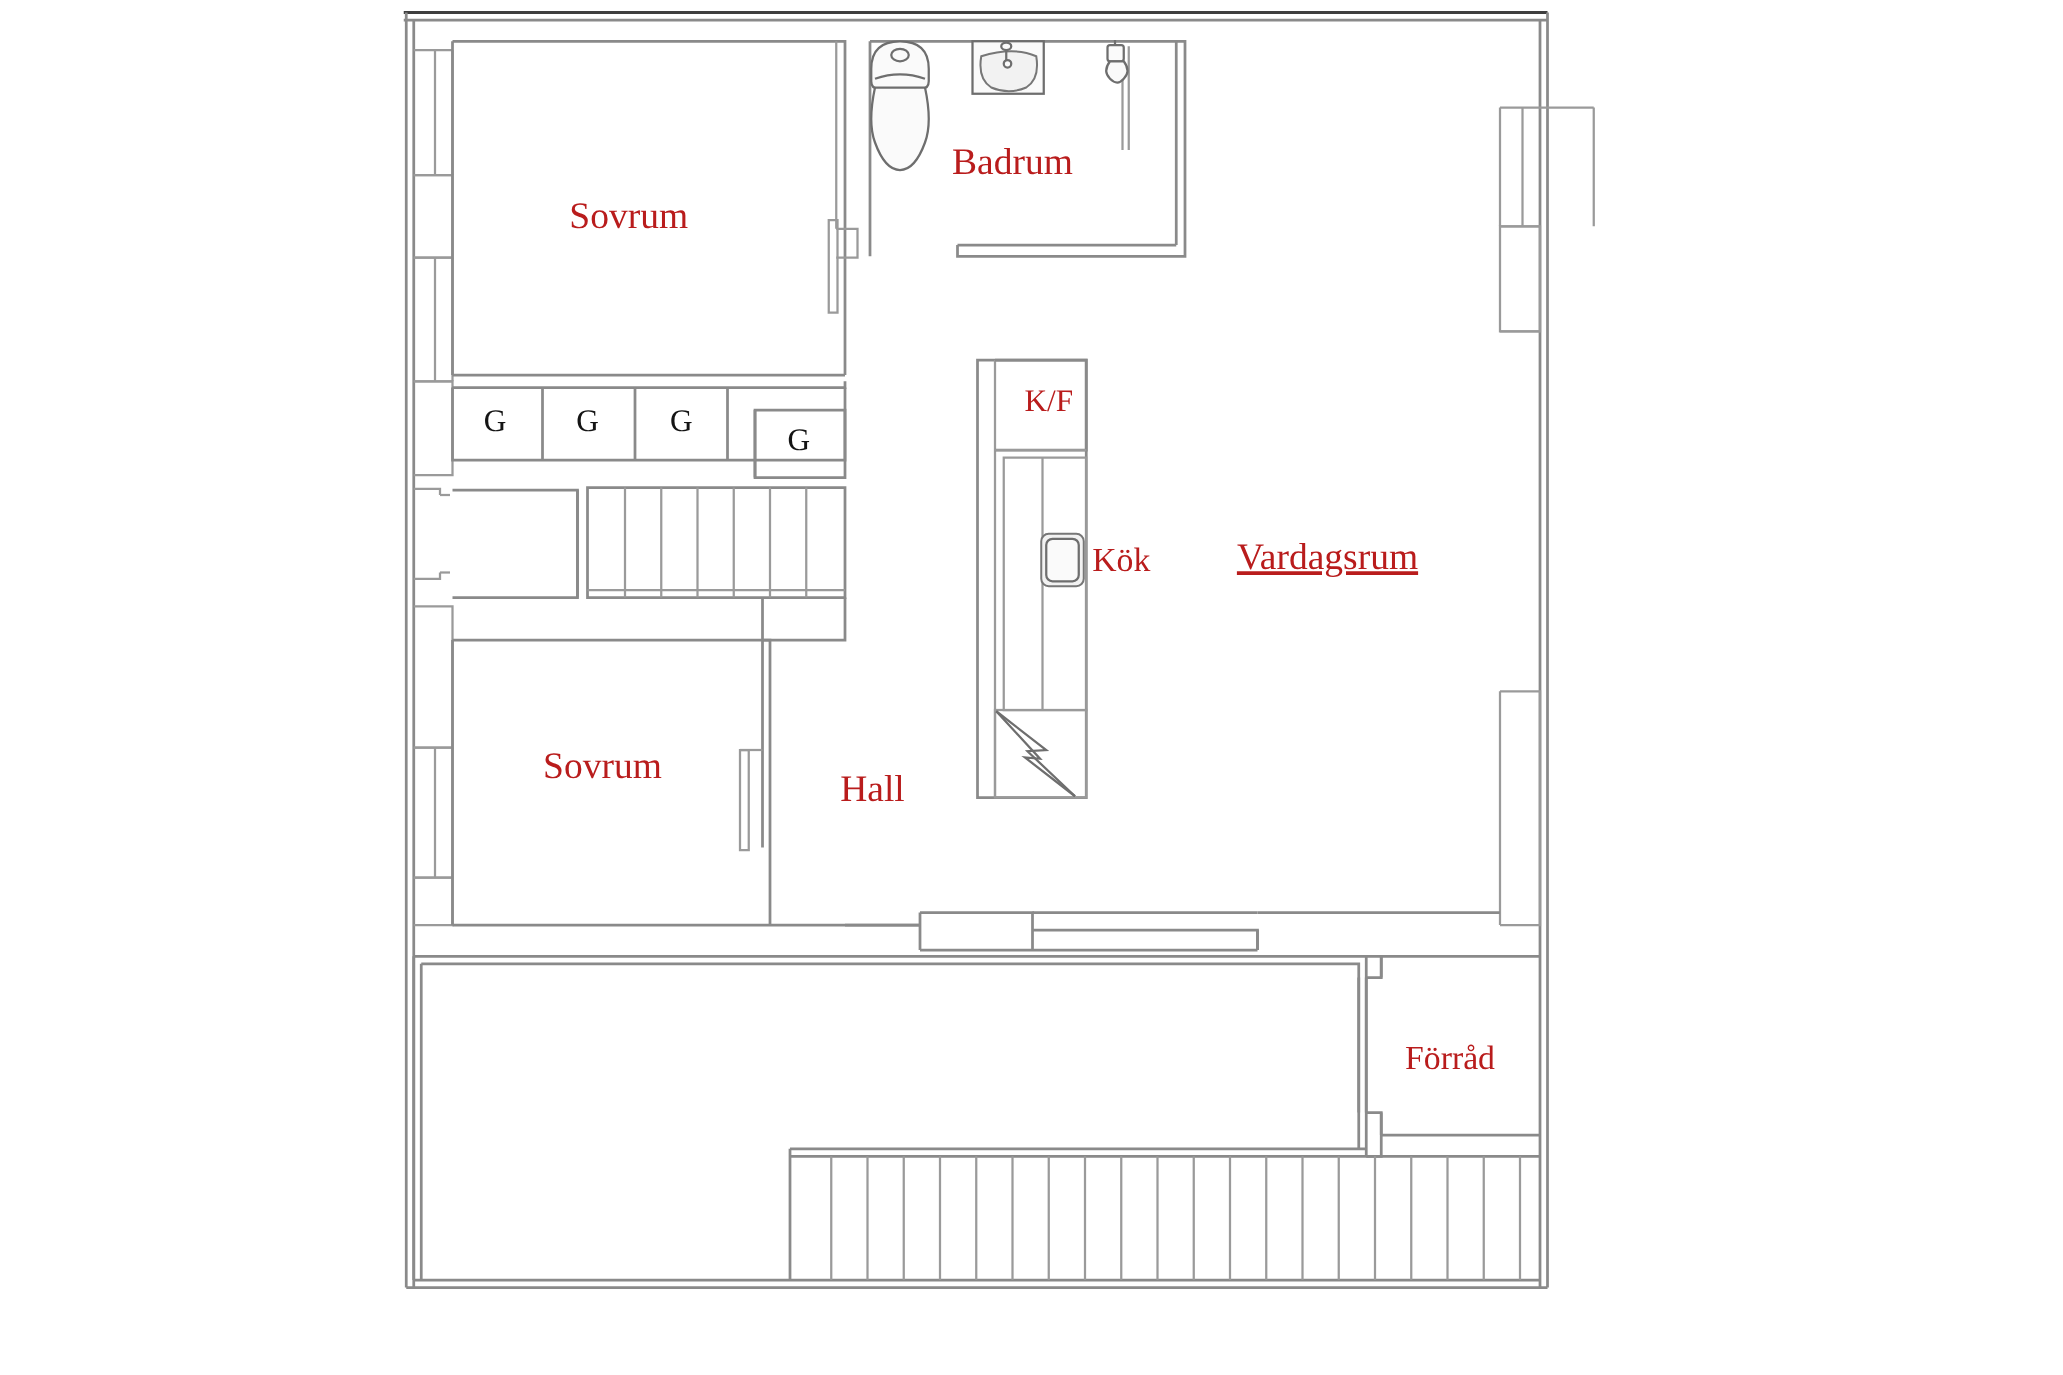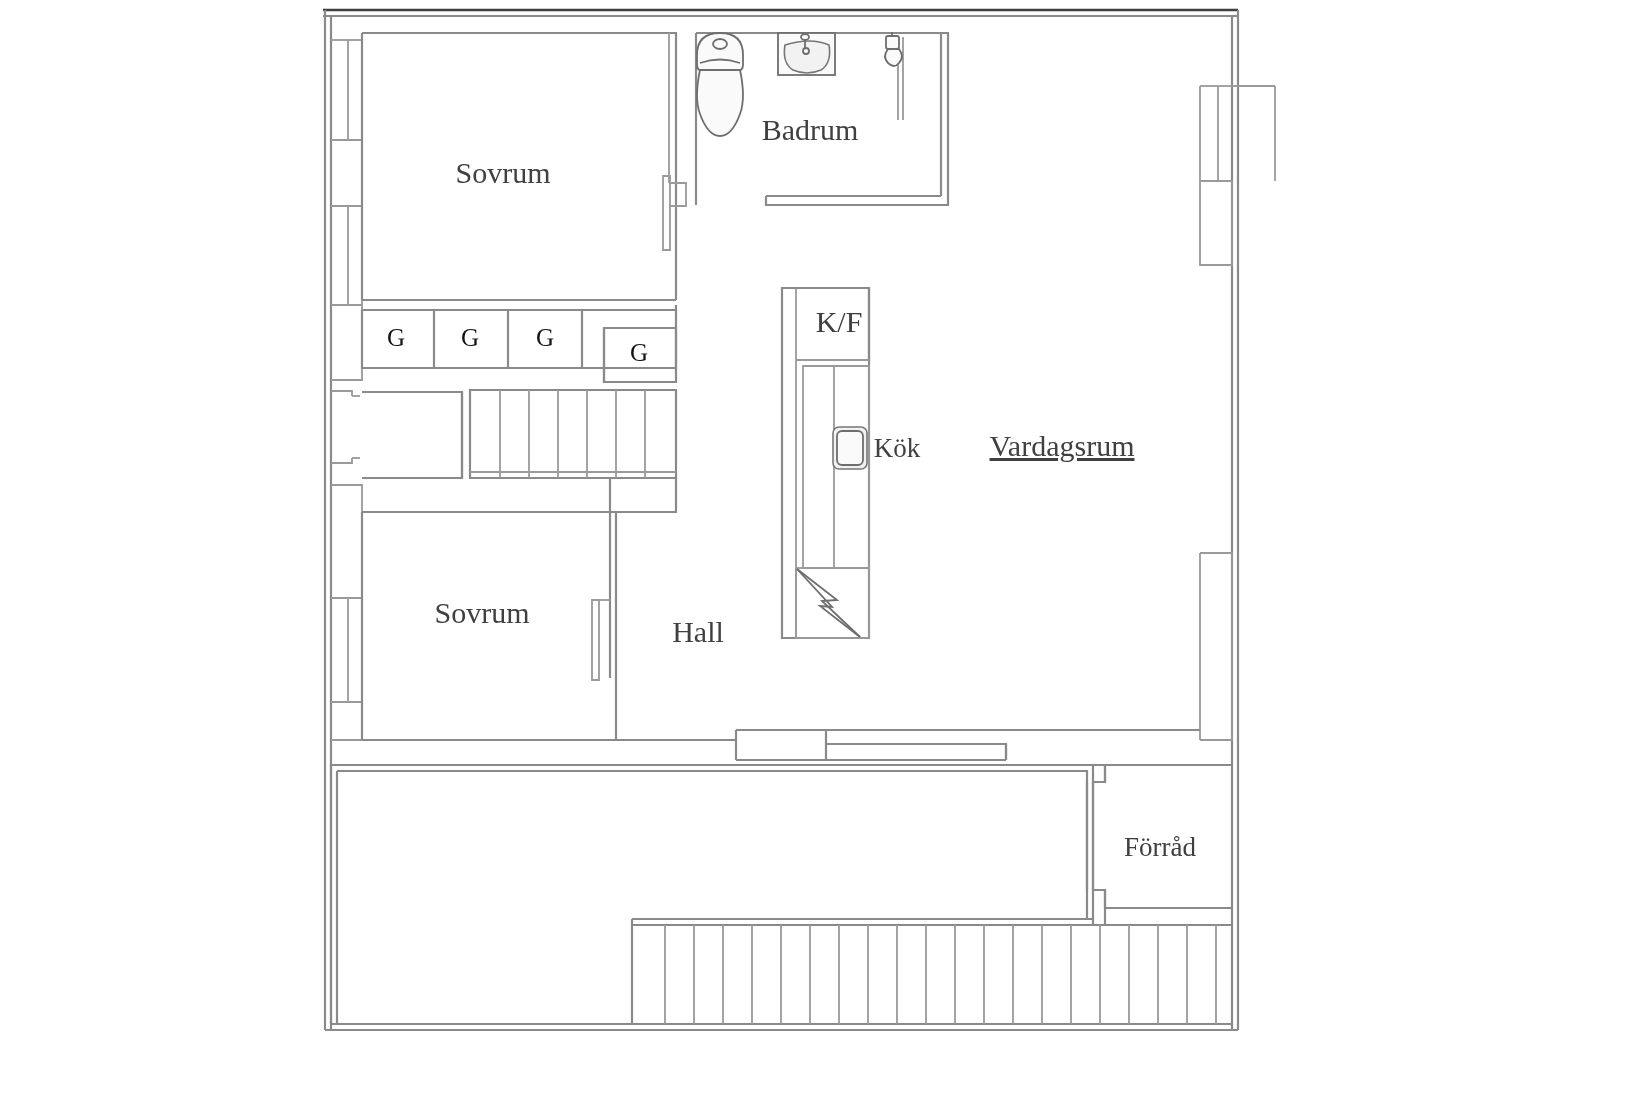--- a/index.html
+++ b/index.html
@@ -23,29 +23,29 @@
   #plan-svg {
     position: absolute;
     left: 0;
     top: 0;
     width: 1650px;
     height: 1100px;
     display: block;
   }
   .room-label {
     position: absolute;
-    color: #404040;
+    color: #b91c1c;
     font-family: "Liberation Serif", "DejaVu Serif", serif;
     white-space: nowrap;
     transform: translate(-50%, -50%);
     user-select: none;
   }
   .room-label.big { font-size: 30px; }
   .room-label.mid { font-size: 27px; }
-  .room-label.small { font-size: 30px; }
+  .room-label.small { font-size: 25px; }
   .closet-label {
     position: absolute;
     color: #141414;
     font-family: "Liberation Serif", "DejaVu Serif", serif;
     font-size: 25px;
     transform: translate(-50%, -50%);
     user-select: none;
   }
 </style>
 </head>

